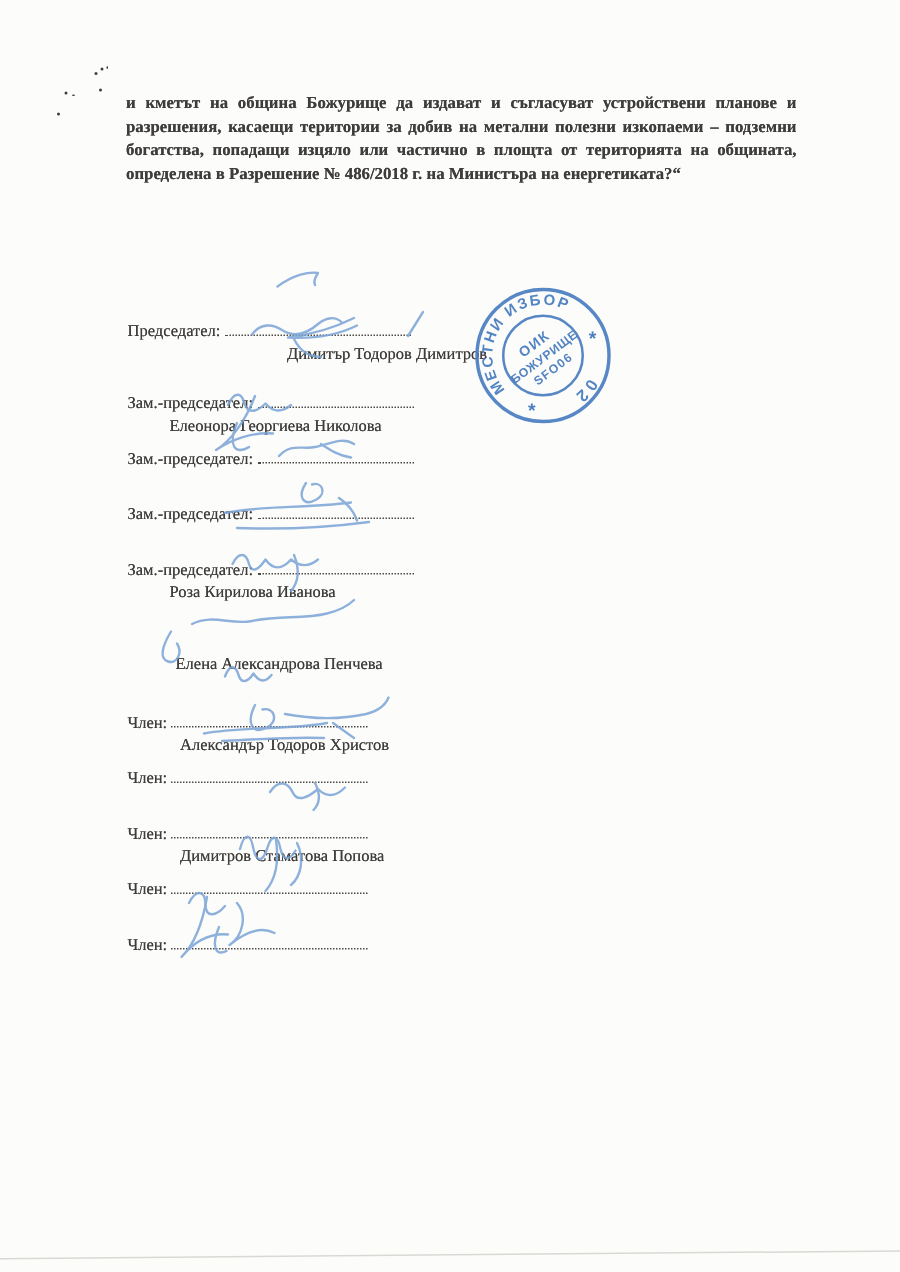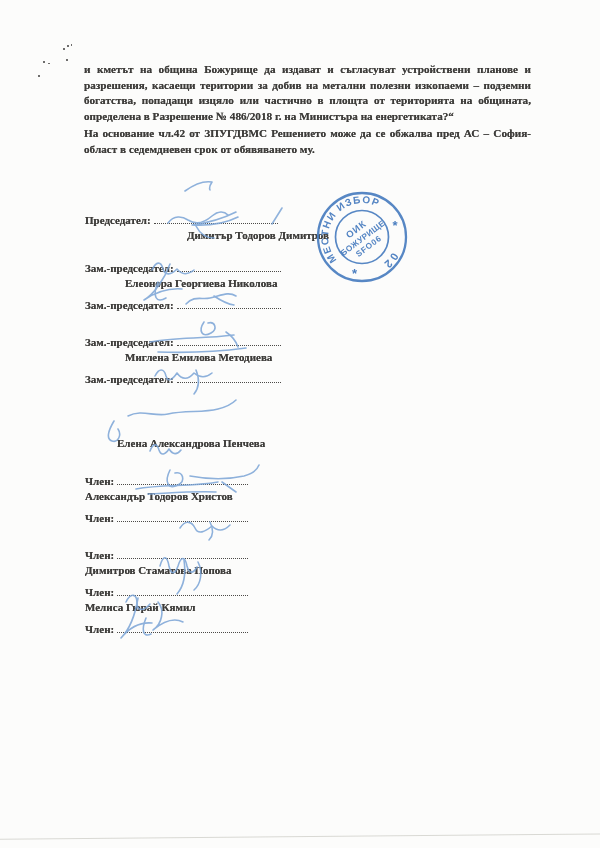--- a/index.html
+++ b/index.html
@@ -17,34 +17,34 @@
     position:absolute;left:84px;top:62px;width:447px;
     font-size:11.2px;line-height:15.7px;
     text-align:justify;
     color:#3e3d3b;
     text-shadow:0 0 .35px #55534f;
     font-weight:bold;
   }
   .doc-text p{margin:0 0 1px 0;}
   
   .sig-block{position:absolute;left:85px;top:213px;width:300px;}
-  .sig-row{height:29px;margin-bottom:8px;font-weight:bold;}
+  .sig-row{height:29px;margin-bottom:8px;}
   .sig-row:first-child{margin-bottom:19px;}
   .sig-line{font-size:11px;line-height:14px;white-space:nowrap;text-shadow:0 0 .35px #55534f;}
   .dots{display:inline-block;height:10px;margin-left:3px;
         border-bottom:1.7px dotted #4c4a47;}
   .predsedatel .dots{width:124px;}
   .zam .dots{width:104px;}
   .sekretar .dots{width:114px;}
   .chlen .dots{width:131px;}
   .sig-name{font-size:11px;line-height:13px;margin-top:2px;white-space:nowrap;text-shadow:0 0 .35px #55534f;}
   .predsedatel .sig-name{margin-left:46px;text-align:center;}
-  .zam .sig-name{margin-left:40px;}
+  .zam .sig-name{margin-left:28px;}
   .sekretar .sig-name{margin-left:32px;margin-top:36px;}
-  .chlen .sig-name{}
+  .chlen .sig-name{margin-left:35px;}
   
   .ink-overlay{position:absolute;left:0;top:0;width:600px;height:848px;pointer-events:none;}
   .stamp{position:absolute;left:314px;top:189px;width:96px;height:96px;}
   .speck{position:absolute;background:#3f3e3c;border-radius:50%;}
   .page-edge{
     position:absolute;left:-12px;top:836px;width:640px;height:1px;
     background:#d9d9d4;transform:rotate(-0.5deg);
   }
 </style>
 </head>
@@ -55,59 +55,57 @@
   <div class="speck" style="left:63px;top:48px;width:2px;height:2px;"></div>
   <div class="speck" style="left:67px;top:45px;width:2px;height:2px;"></div>
   <div class="speck" style="left:71px;top:44px;width:1px;height:2px;"></div>
   <div class="speck" style="left:66px;top:59px;width:2px;height:2px;"></div>
   <div class="speck" style="left:43px;top:61px;width:2px;height:2px;"></div>
   <div class="speck" style="left:48px;top:63px;width:2px;height:1px;"></div>
   <div class="speck" style="left:38px;top:75px;width:2px;height:2px;"></div>
 
   <div class="doc-text">
     <p>и кметът на община Божурище да издават и съгласуват устройствени планове и разрешения, касаещи територии за добив на метални полезни изкопаеми – подземни богатства, попадащи изцяло или частично в площта от територията на общината, определена в Разрешение № 486/2018 г. на Министъра на енергетиката?“</p>
-    <p>На основание чл.42 от ЗПУГДВМС Решението може да се обжалва пред АС – София-област в седемдневен срок от обявяването му.</p>
   </div>
 
   <div class="sig-block">
     <div class="sig-row predsedatel">
       <div class="sig-line"><span>Председател:</span><span class="dots"></span></div>
       <div class="sig-name">Димитър Тодоров Димитров</div>
     </div>
     <div class="sig-row zam">
       <div class="sig-line"><span>Зам.-председател:</span><span class="dots"></span></div>
       <div class="sig-name">Елеонора Георгиева Николова</div>
     </div>
     <div class="sig-row zam">
       <div class="sig-line"><span>Зам.-председател:</span><span class="dots"></span></div>
     </div>
     <div class="sig-row zam">
       <div class="sig-line"><span>Зам.-председател:</span><span class="dots"></span></div>
-      <div class="sig-name">Миглена Емилова Методиева</div>
     </div>
     <div class="sig-row zam">
       <div class="sig-line"><span>Зам.-председател:</span><span class="dots"></span></div>
+      <div class="sig-name">Роза Кирилова Иванова</div>
     </div>
     <div class="sig-row sekretar">
       <div class="sig-name">Елена Александрова Пенчева</div>
     </div>
     <div class="sig-row chlen">
       <div class="sig-line"><span>Член:</span><span class="dots"></span></div>
       <div class="sig-name">Александър Тодоров Христов</div>
     </div>
     <div class="sig-row chlen">
       <div class="sig-line"><span>Член:</span><span class="dots"></span></div>
     </div>
     <div class="sig-row chlen">
       <div class="sig-line"><span>Член:</span><span class="dots"></span></div>
       <div class="sig-name">Димитров Стаматова Попова</div>
     </div>
     <div class="sig-row chlen">
       <div class="sig-line"><span>Член:</span><span class="dots"></span></div>
-      <div class="sig-name">Мелиса Гюрай Кямил</div>
     </div>
     <div class="sig-row chlen">
       <div class="sig-line"><span>Член:</span><span class="dots"></span></div>
     </div>
   </div>
 
   <svg class="stamp" viewBox="0 0 96 96">
     <g stroke="#4a7ec0" fill="none" opacity="0.92">
       <circle cx="48" cy="48" r="44" stroke-width="2.3"></circle>
       <circle cx="48" cy="48" r="26.5" stroke-width="1.7"></circle>

